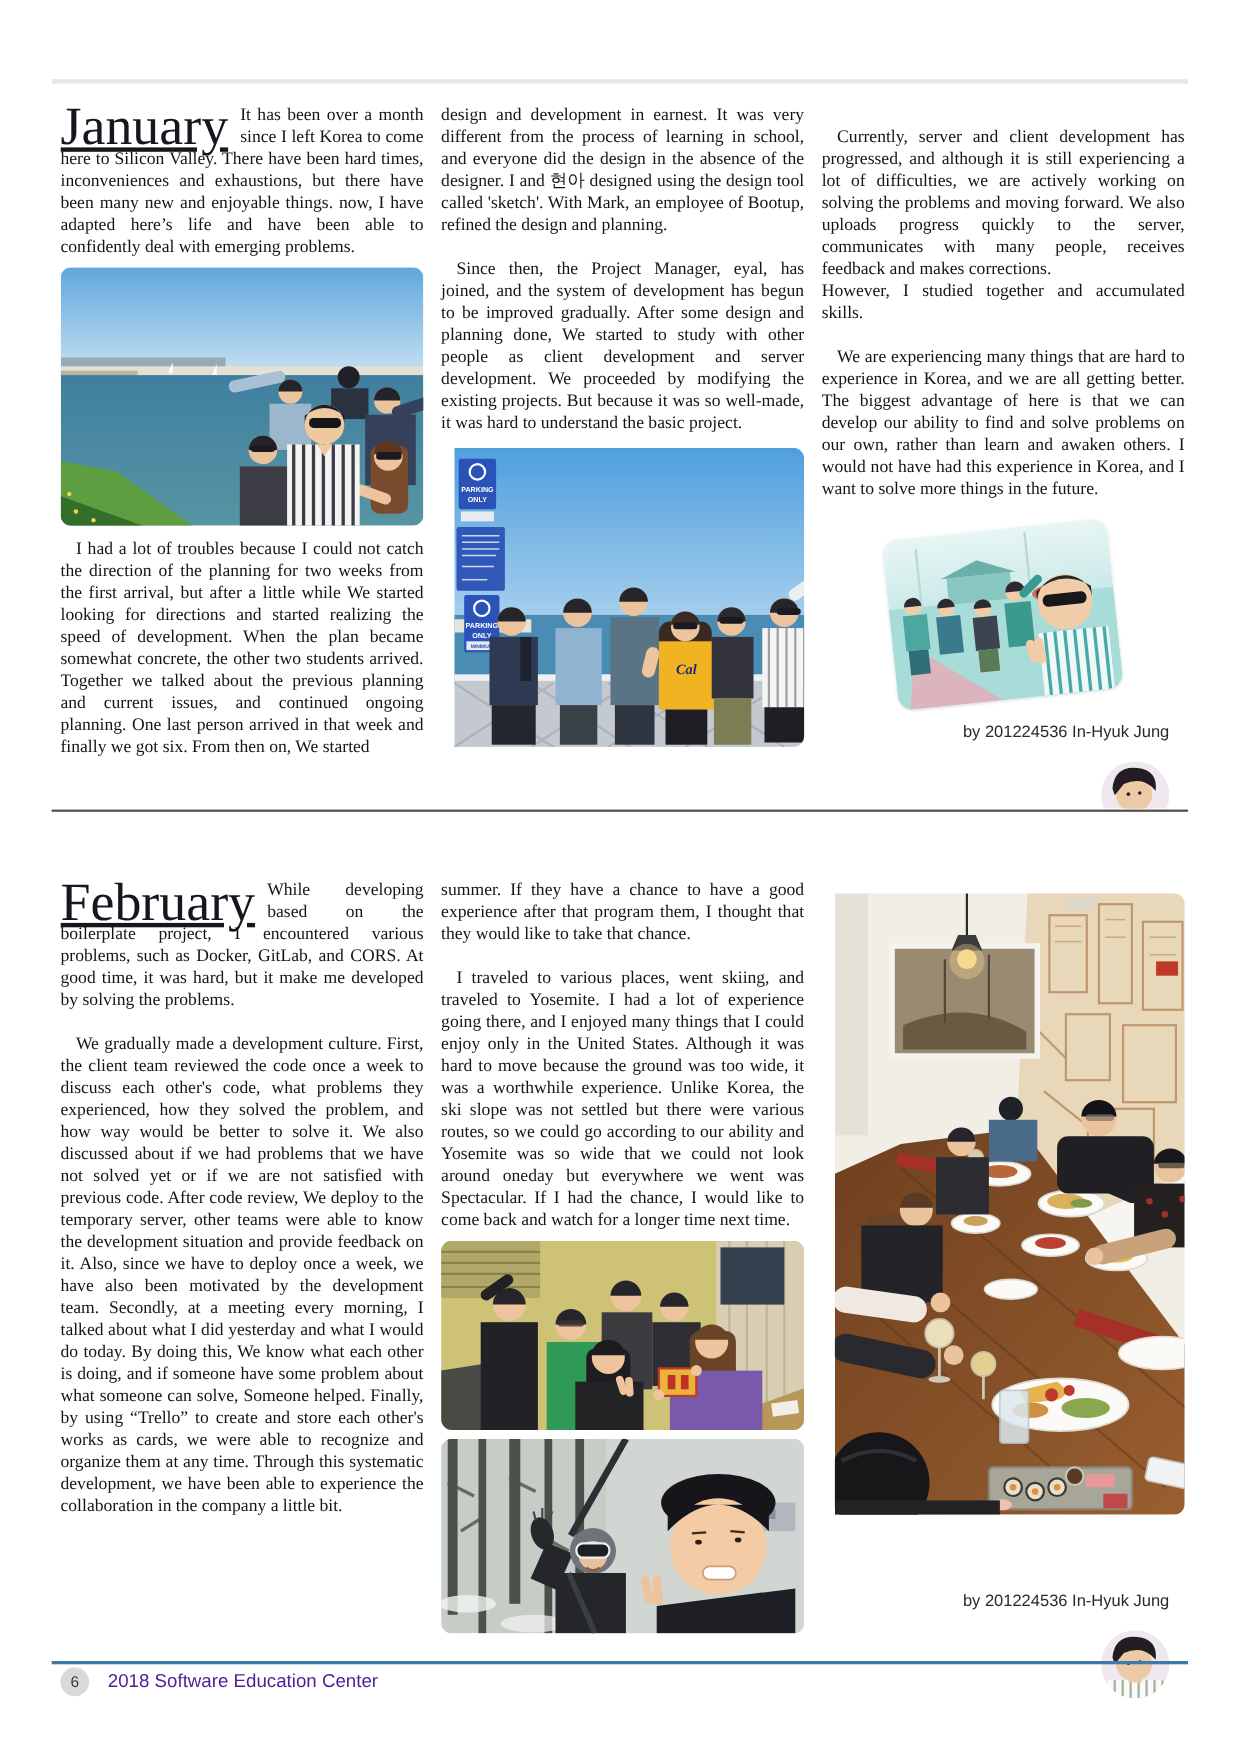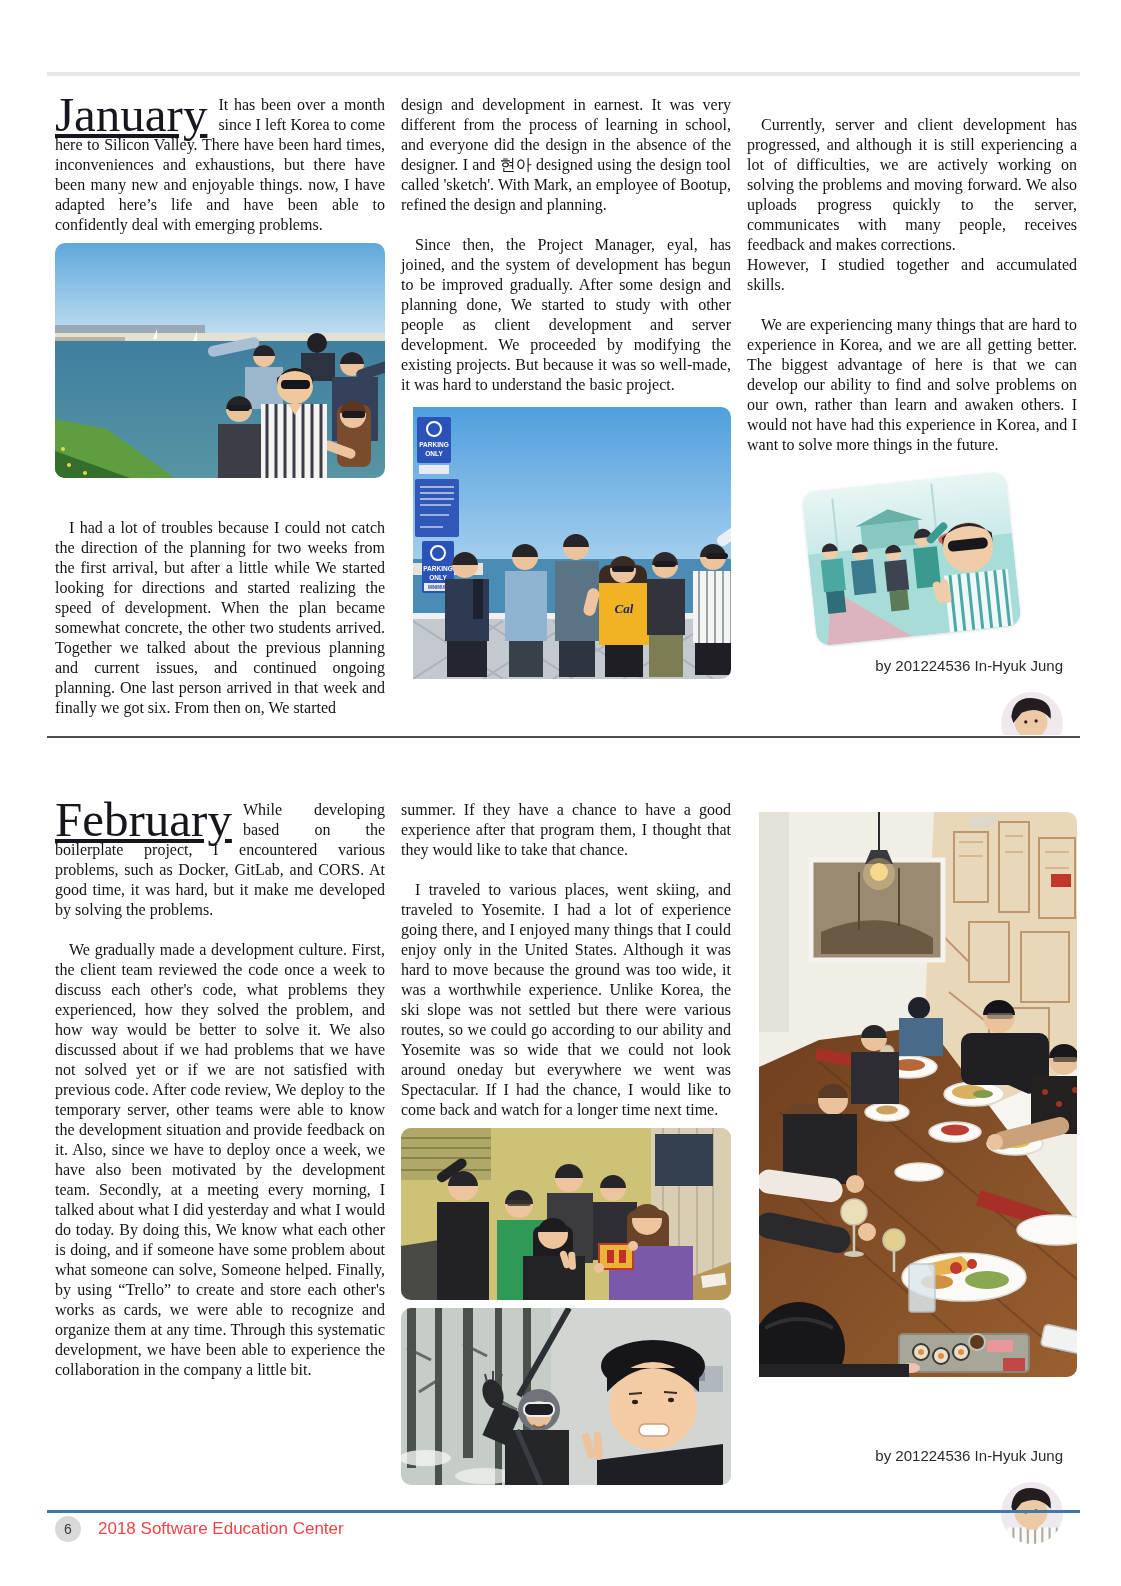--- a/index.html
+++ b/index.html
@@ -15,33 +15,33 @@
   .col{width:330px;flex:0 0 330px;}
   .col-p{font-size:16px;line-height:20px;text-align:justify;margin:20px 0 0;}
   .col-p.first{margin-top:0;}
   .indent{text-indent:14px;display:block;}
   .sec-title{float:left;font-size:49px;line-height:40px;padding-right:11px;color:#16161e;
              font-family:"Liberation Serif", serif;text-decoration:underline;}
   .photo{border-radius:10px;overflow:hidden;display:block;line-height:0;}
   .photo svg{display:block;}
   .ph-m8{margin-top:8px;}
   .ph-m12{margin-top:12px;padding-left:12px;}
-  .ph-m24{margin-top:40px;}
+  .ph-m24{margin-top:12px;}
   .tilted-wrap{margin:26px 0 0 62px;width:205px;height:170px;}
   .tilted{transform:rotate(-6deg);border-radius:14px;box-shadow:0 1px 3px rgba(0,0,0,.15);}
   .byline-row{display:flex;justify-content:flex-end;align-items:flex-end;gap:14px;padding-right:14px;flex-direction:column;}
   .byline-row.jan{margin-top:6px;}
   .byline-row.feb{margin-top:70px;}
   .byline{font-family:"Liberation Sans", sans-serif;font-size:15px;color:#2a2a2a;padding-bottom:4px;white-space:nowrap;}
   .avatar{width:62px;height:62px;border-radius:50%;overflow:hidden;flex:0 0 62px;}
   .footer{position:absolute;left:55px;top:1516px;display:flex;align-items:center;gap:17px;
           font-family:"Liberation Sans", sans-serif;}
   .page-num{width:26px;height:26px;border-radius:50%;background:#d9d9d9;color:#3a3a3a;
             display:flex;align-items:center;justify-content:center;font-size:14px;}
-  .footer-label{font-size:17px;color:#ef4444;}
+  .footer-label{font-size:17px;color:#4c1d95;}
   .sign-txt{font-family:"Liberation Sans", sans-serif;font-weight:bold;}
 </style>
 </head>
 <body>
 
 <div class="page">
 
   <div class="rule rule-top"></div>
 
   <div class="section sec-jan">

